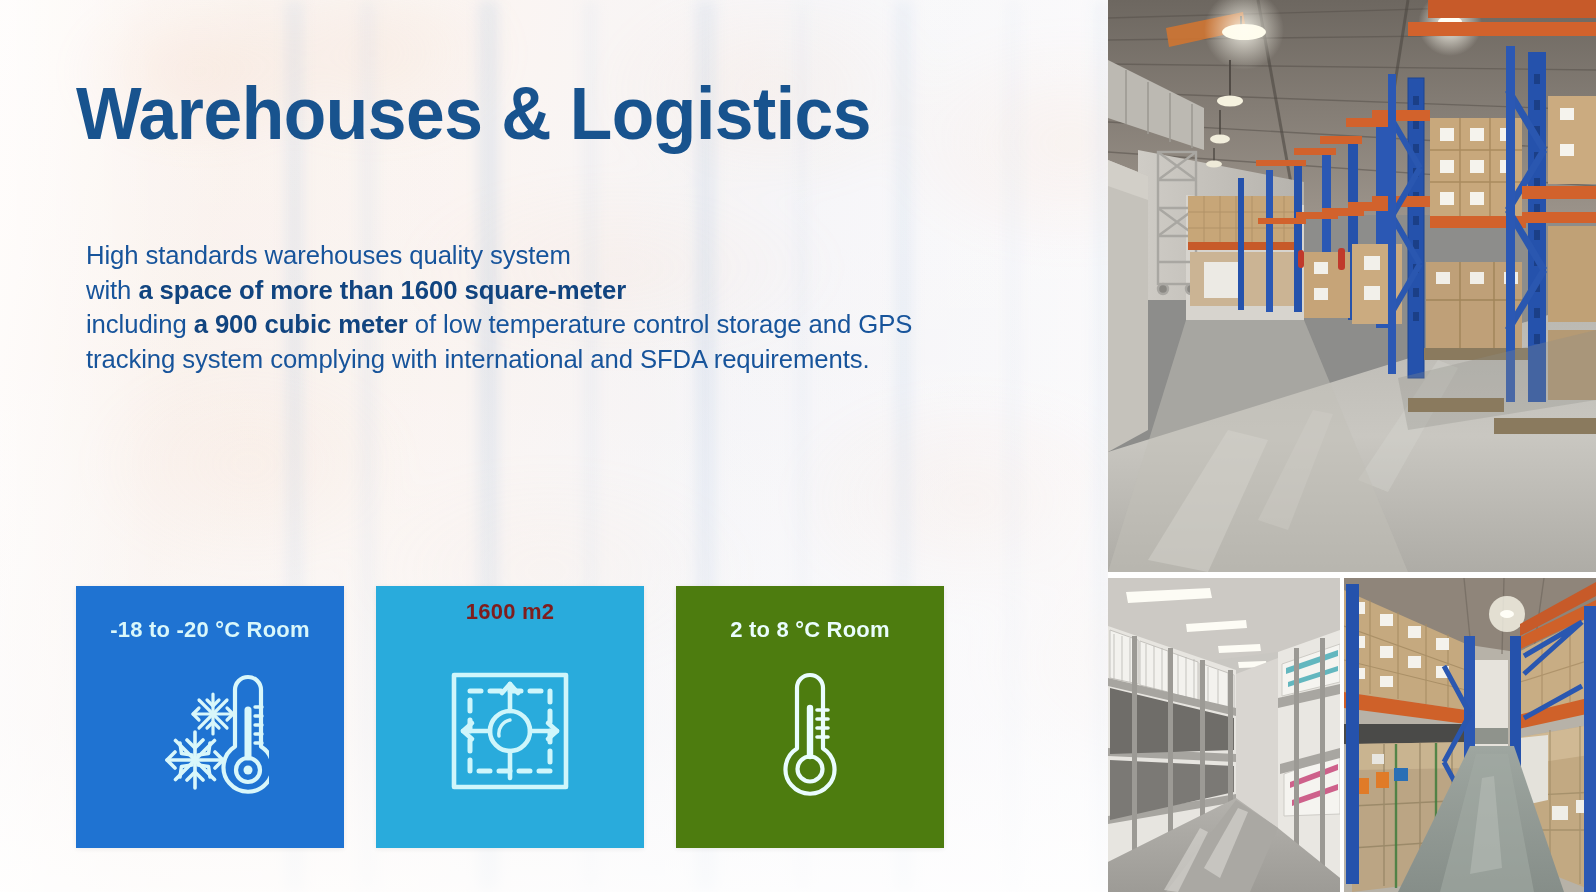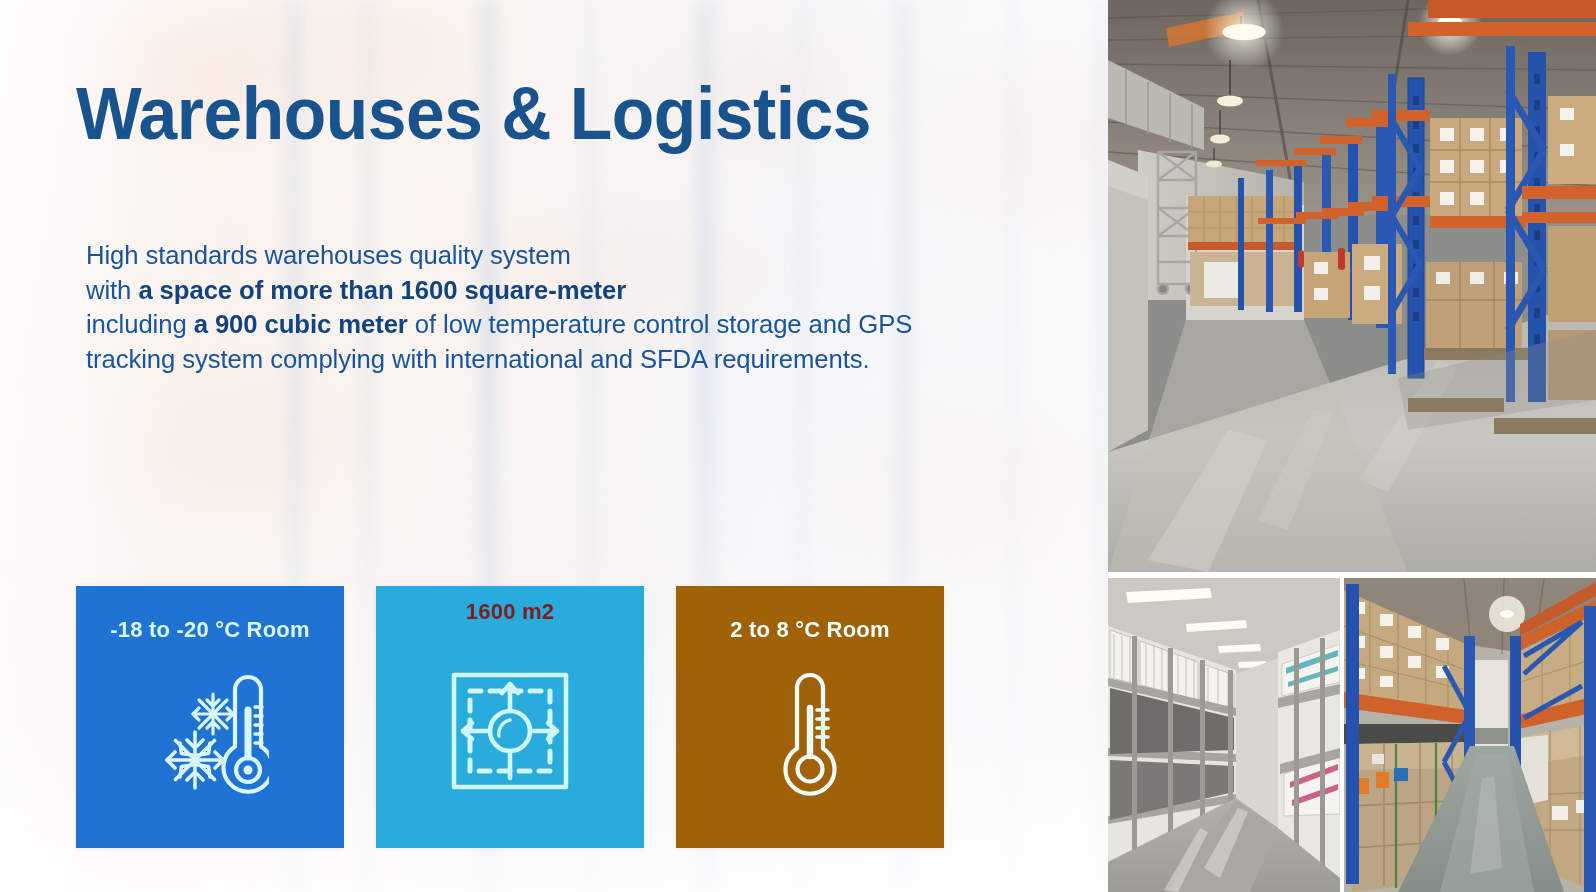--- a/index.html
+++ b/index.html
@@ -237,21 +237,21 @@
             <path d="M41 61H14"></path>
               <path d="M23 53l-9 8 9 8"></path>
             <path d="M81 61h27"></path>
               <path d="M99 53l9 8-9 8"></path>
 
             <path d="M50 66a14 14 0 0 1 11-16" stroke-width="3.4"></path>
           </svg>
         </div>
       </div>
 
-      <div class="card" id="card-2" style="background: #a16207;">
+      <div class="card" id="card-2" style="background: #4d7c0f;">
         <div class="card-label" style="color: rgb(234, 253, 253);">2 to 8 °C Room</div>
         <div class="card-icon">
           <svg width="80" height="128" viewBox="0 0 80 128" fill="none" stroke="#EAFDFD" stroke-width="4.2" stroke-linecap="round" stroke-linejoin="round">
             <path d="M27 18c0-7.2 5.8-13 13-13s13 5.8 13 13v60.5a24.5 24.5 0 1 1-26 0V18z"></path>
             <path d="M40 38v48" stroke-width="6.4"></path>
             <circle cx="40" cy="99" r="12.5"></circle>
             <path d="M47 40h11M47 49h11M47 58h11M47 67h11" stroke-width="3.6"></path>
           </svg>
         </div>
       </div>

